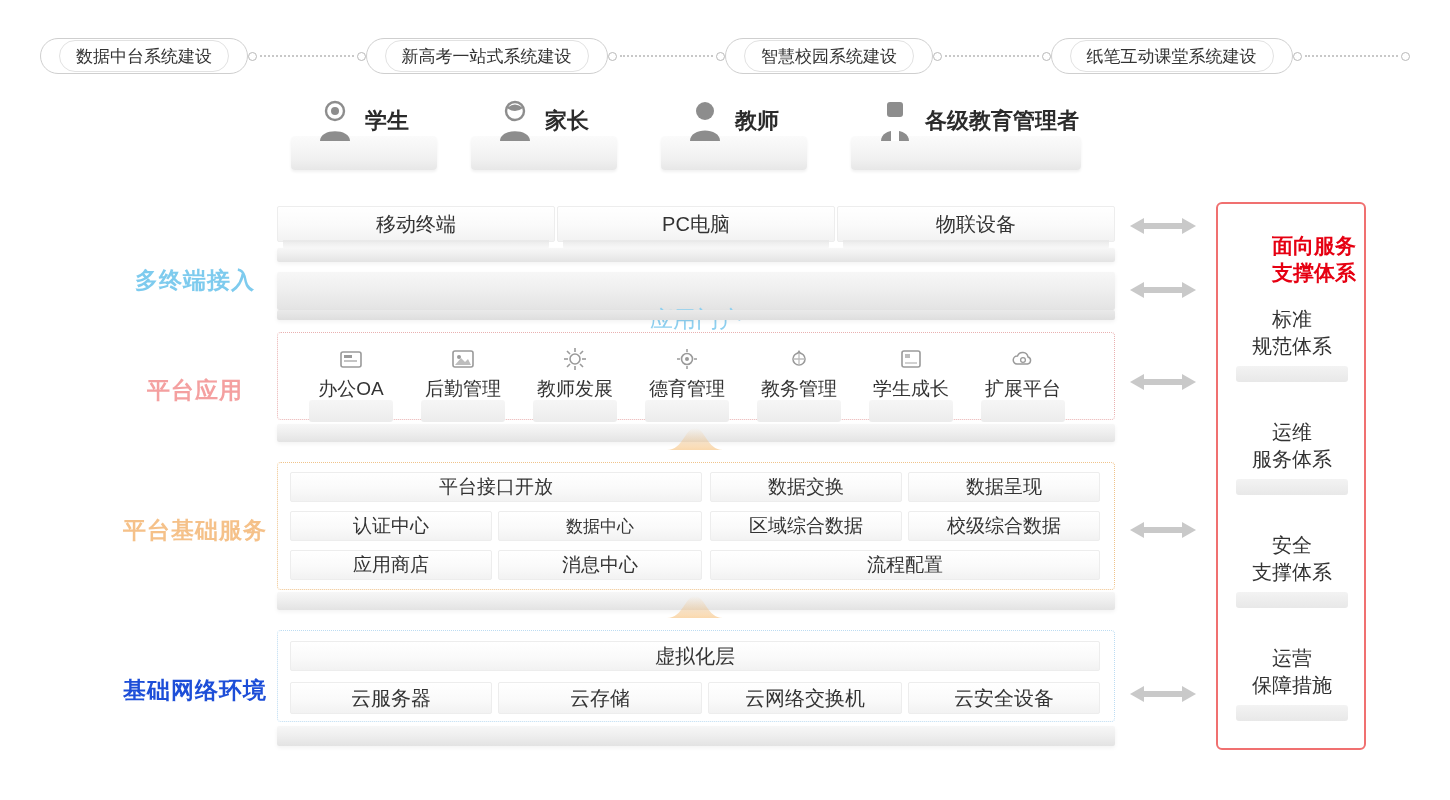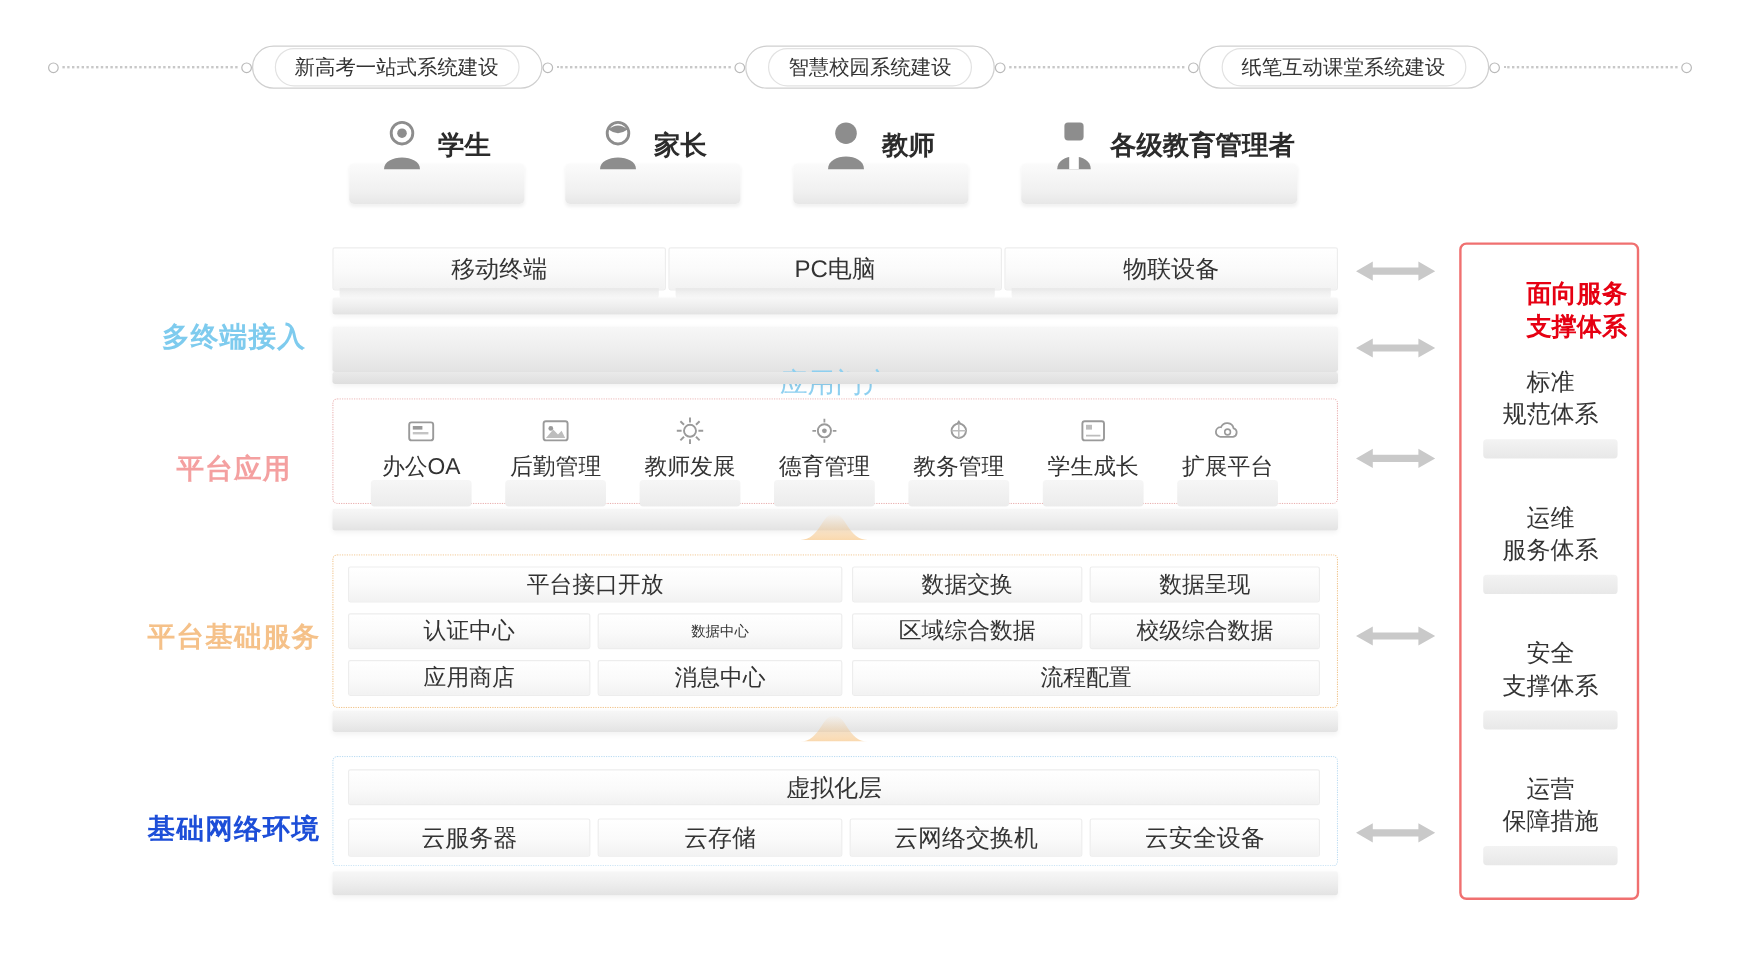--- a/index.html
+++ b/index.html
@@ -254,20 +254,23 @@
   .funnel {
     position: absolute;
     width: 60px;
     height: 24px;
   }
 </style>
 </head>
 <body>
 
 <div class="top-row">
+  <div class="pill">
+    <div class="pill-inner">数据中台系统建设</div>
+  </div>
   <div class="connector">
     <div class="conn-dot"></div>
     <div class="conn-dash"></div>
     <div class="conn-dot"></div>
   </div>
   <div class="pill">
     <div class="pill-inner">新高考一站式系统建设</div>
   </div>
   <div class="connector">
     <div class="conn-dot"></div>
@@ -485,21 +488,21 @@
   <div class="face" style="height:28px; font-size:19px;">数据交换</div>
 </div>
 <div class="block" style="left:908px; top:472px; width:192px;">
   <div class="face" style="height:28px; font-size:19px;">数据呈现</div>
 </div>
 
 <div class="block" style="left:290px; top:511px; width:202px;">
   <div class="face" style="height:28px; font-size:19px;">认证中心</div>
 </div>
 <div class="block" style="left:498px; top:511px; width:204px;">
-  <div class="face" style="height:28px; font-size:12px;">数据中心</div>
+  <div class="face" style="height:28px; font-size:17px;">数据中心</div>
 </div>
 <div class="block" style="left:710px; top:511px; width:192px;">
   <div class="face" style="height:28px; font-size:19px;">区域综合数据</div>
 </div>
 <div class="block" style="left:908px; top:511px; width:192px;">
   <div class="face" style="height:28px; font-size:19px;">校级综合数据</div>
 </div>
 
 <div class="block" style="left:290px; top:550px; width:202px;">
   <div class="face" style="height:28px; font-size:19px;">应用商店</div>

